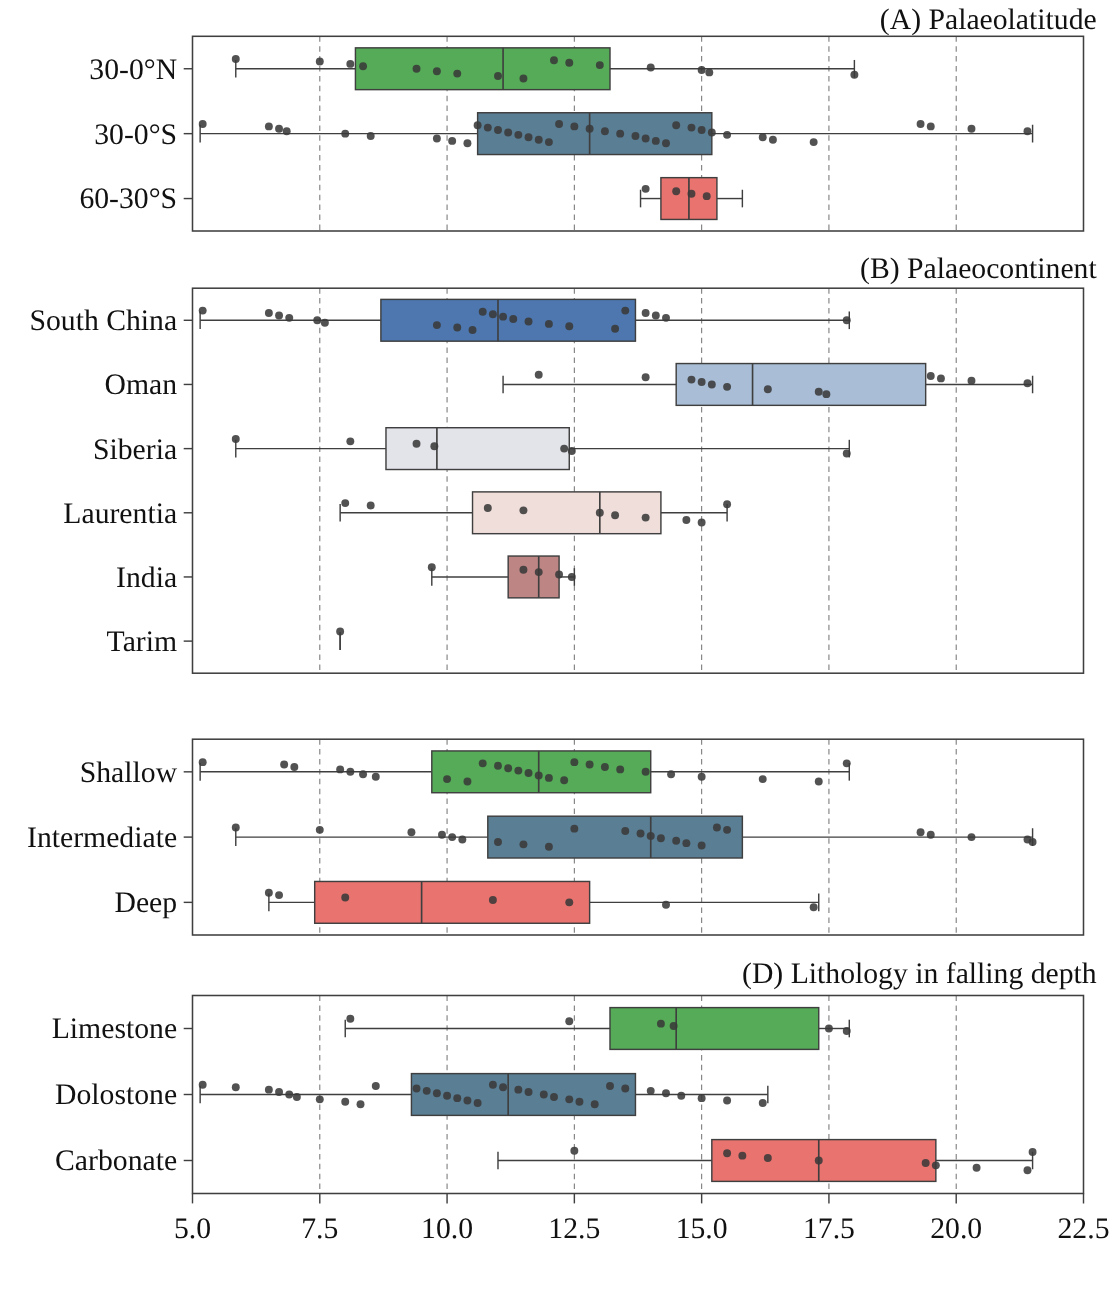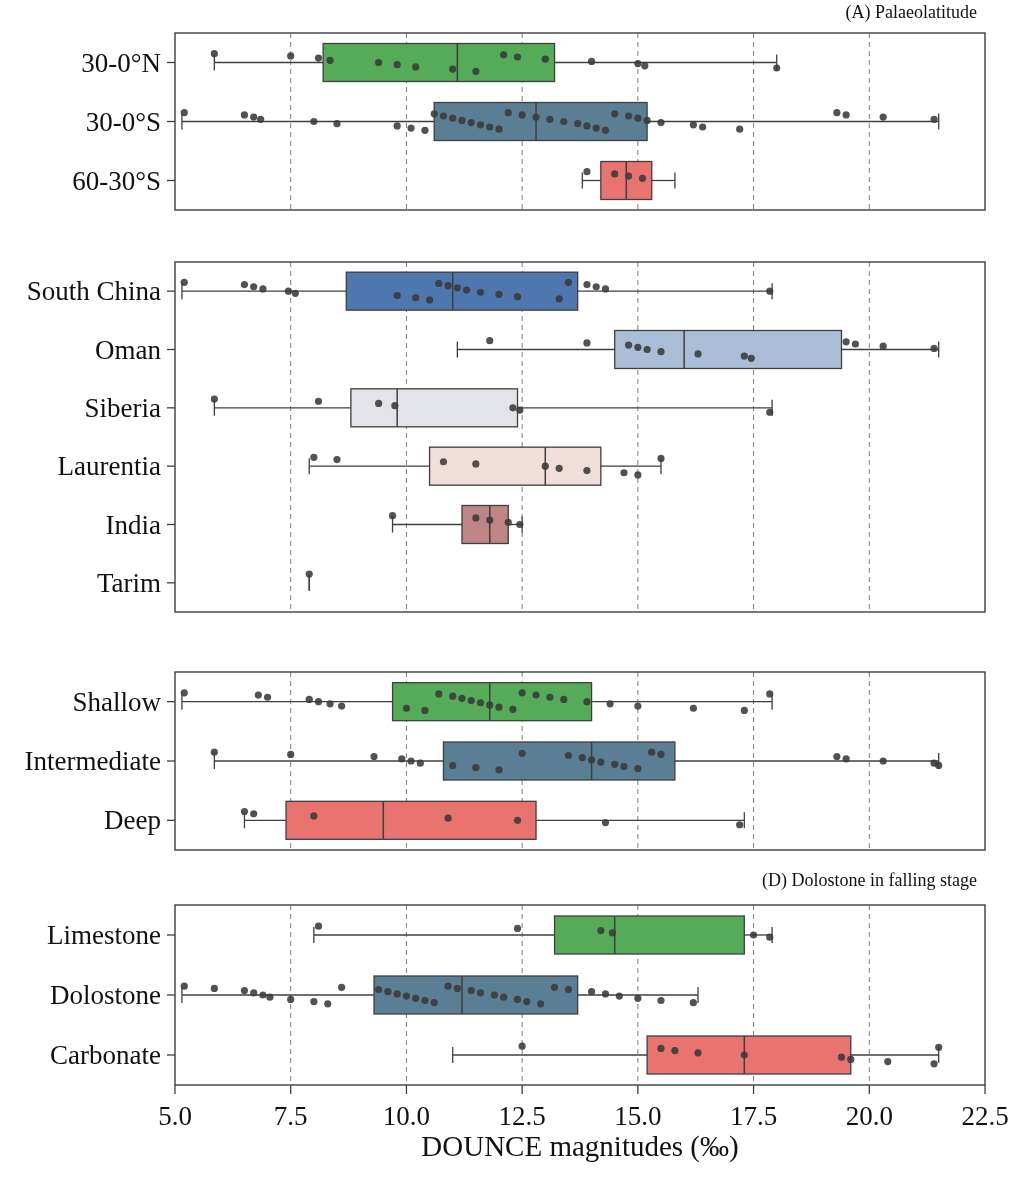--- a/index.html
+++ b/index.html
@@ -7,22 +7,22 @@
     position:relative;
     width:1013px;height:1183px;
     background:#ffffff;
     font-family:"Liberation Serif","DejaVu Serif",serif;
     color:#111;
     overflow:hidden;
   }
   .plot-svg{position:absolute;left:0;top:0;width:1013px;height:1183px;}
   .panel-title{
     position:absolute;
-    right:36px;
-    font-size:18px;
+    right:16px;
+    font-size:27px;
     color:#111;
     text-align:right;
     white-space:nowrap;
   }
   .pt-a{top:2px;}
   .pt-b{top:229px;}
   .pt-c{top:638px;}
   .pt-d{top:870px;}
   .x-label{
     position:absolute;
@@ -470,16 +470,16 @@
         <line x1="753.5714285714286" x2="753.5714285714286" y1="1085" y2="1094" class="tick"></line>
         <text x="753.5714285714286" y="1125" class="xtick" text-anchor="middle">17.5</text>
         <line x1="869.2857142857142" x2="869.2857142857142" y1="1085" y2="1094" class="tick"></line>
         <text x="869.2857142857142" y="1125" class="xtick" text-anchor="middle">20.0</text>
         <line x1="985" x2="985" y1="1085" y2="1094" class="tick"></line>
         <text x="985" y="1125" class="xtick" text-anchor="middle">22.5</text>
       </g>
     </svg>
 
   <div class="panel-title pt-a">(A) Palaeolatitude</div>
-  <div class="panel-title pt-d">(D) Dolostone in falling stage</div>
+  <div class="panel-title pt-b">(B) Palaeocontinent</div>
+  <div class="panel-title pt-d">(D) Lithology in falling depth</div>
 
-  <div class="x-label">DOUNCE magnitudes (‰)</div>
 </div>
 
 </body></html>

